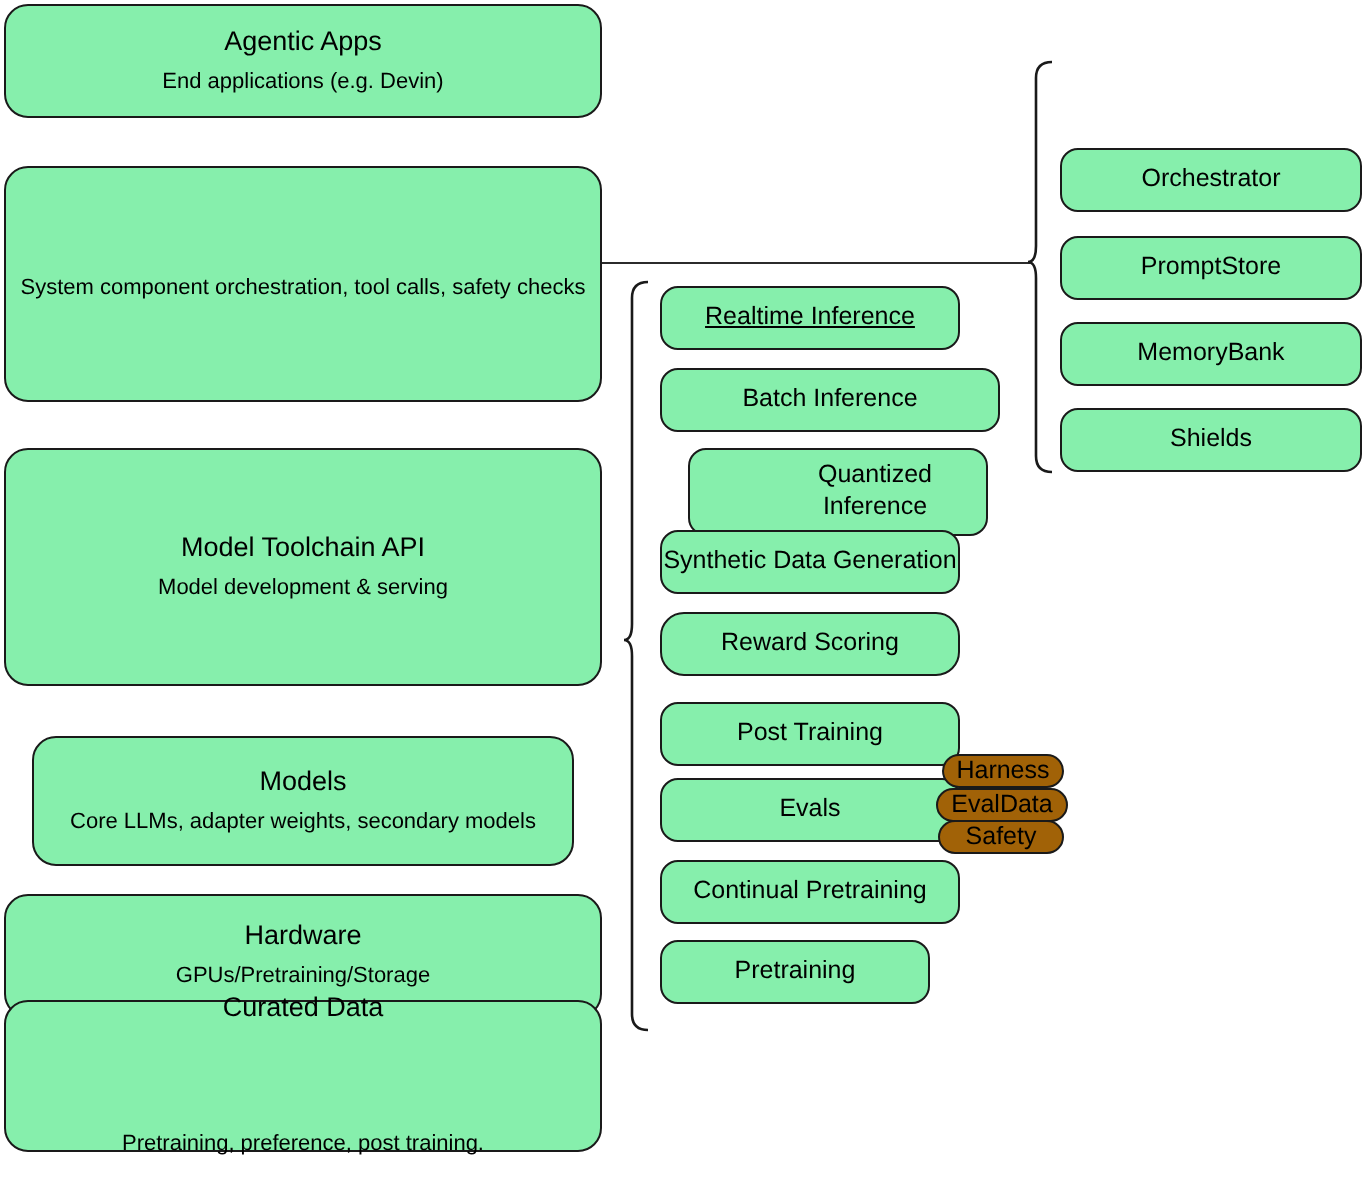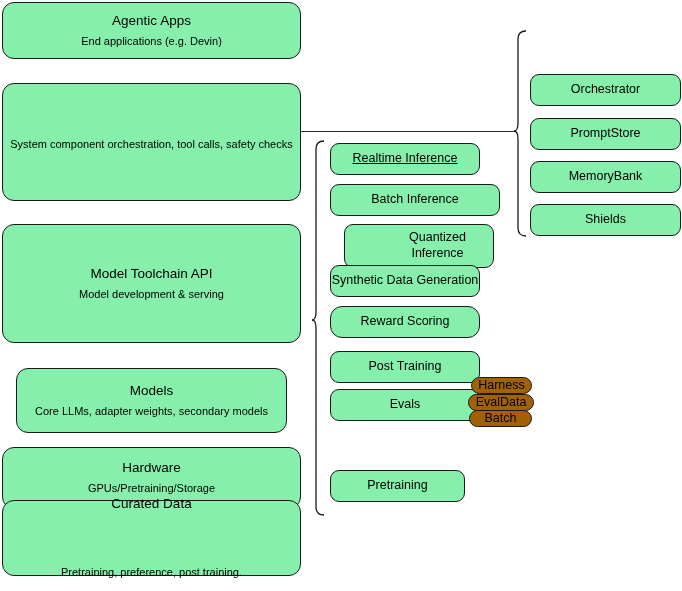--- a/index.html
+++ b/index.html
@@ -115,31 +115,34 @@
     </div>
     <div class="node pillbox" style="left: 330px; top: 306px; width: 150px; height: 32px; border-radius: 12px;">
       <span>Reward Scoring</span>
     </div>
     <div class="node pillbox" style="left: 330px; top: 351px; width: 150px; height: 32px;">
       <span>Post Training</span>
     </div>
     <div class="node pillbox" style="left: 330px; top: 389px; width: 150px; height: 32px;">
       <span>Evals</span>
     </div>
+    <div class="node pillbox" style="left: 330px; top: 430px; width: 150px; height: 32px;">
+      <span>Continual Pretraining</span>
+    </div>
     <div class="node pillbox" style="left: 330px; top: 470px; width: 135px; height: 32px;">
       <span>Pretraining</span>
     </div>
     <div class="badge" style="left: 471px; top: 377px; width: 61px; height: 17px;">
       <span>Harness</span>
     </div>
     <div class="badge" style="left: 468px; top: 394px; width: 66px; height: 17px;">
       <span>EvalData</span>
     </div>
     <div class="badge" style="left: 469px; top: 410px; width: 63px; height: 17px;">
-      <span>Batch</span>
+      <span>Safety</span>
     </div>
     <div class="connector" style="left: 301px; top: 131px; width: 214px;"></div>
     <svg class="brace-svg" width="12" height="207" style="left: 514px; top: 30px;">
       <path d="M 12 1 Q 4 1 4 9 L 4 93 Q 4 101 0 101 Q 4 101 4 109 L 4 198 Q 4 206 12 206" fill="none" stroke="#1a1a1a" stroke-width="1.3"></path>
     </svg>
     <div class="node pillbox" style="left: 530px; top: 74px; width: 151px; height: 32px;">
       <span>Orchestrator</span>
     </div>
     <div class="node pillbox" style="left: 530px; top: 118px; width: 151px; height: 32px;">
       <span>PromptStore</span>

